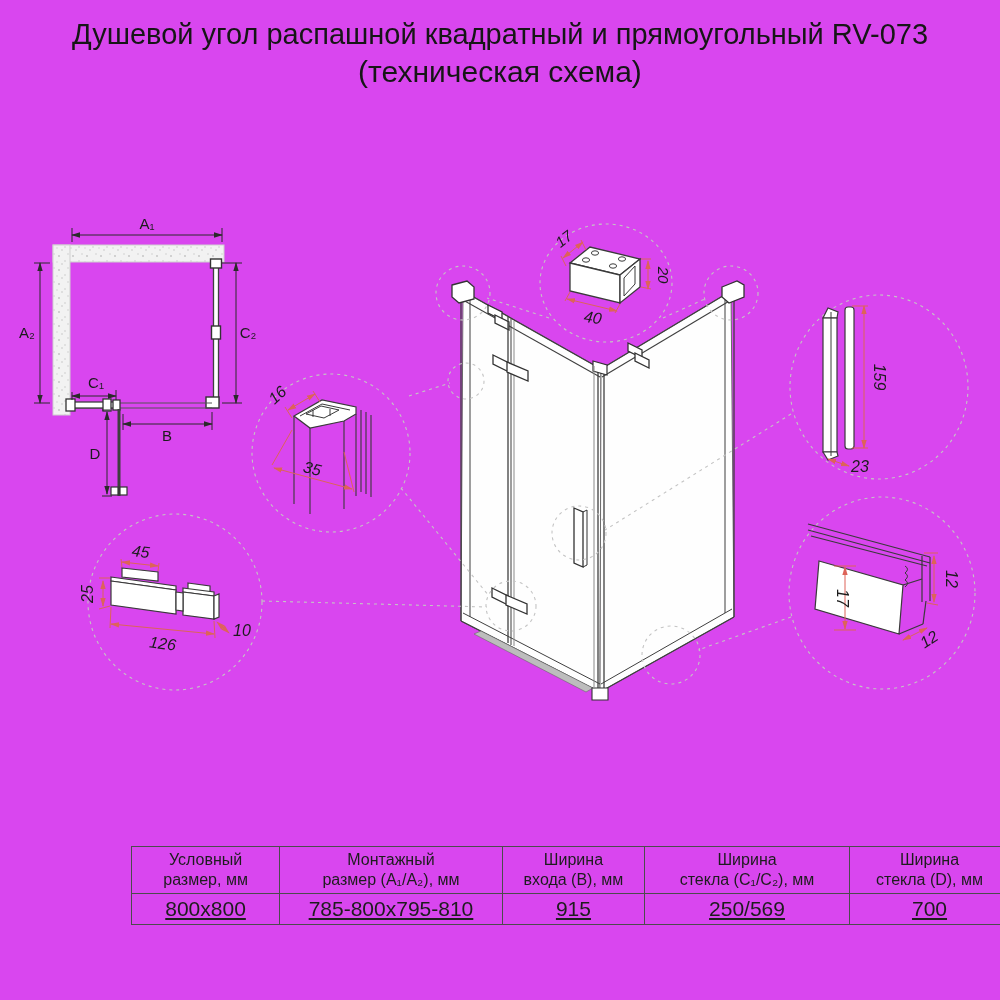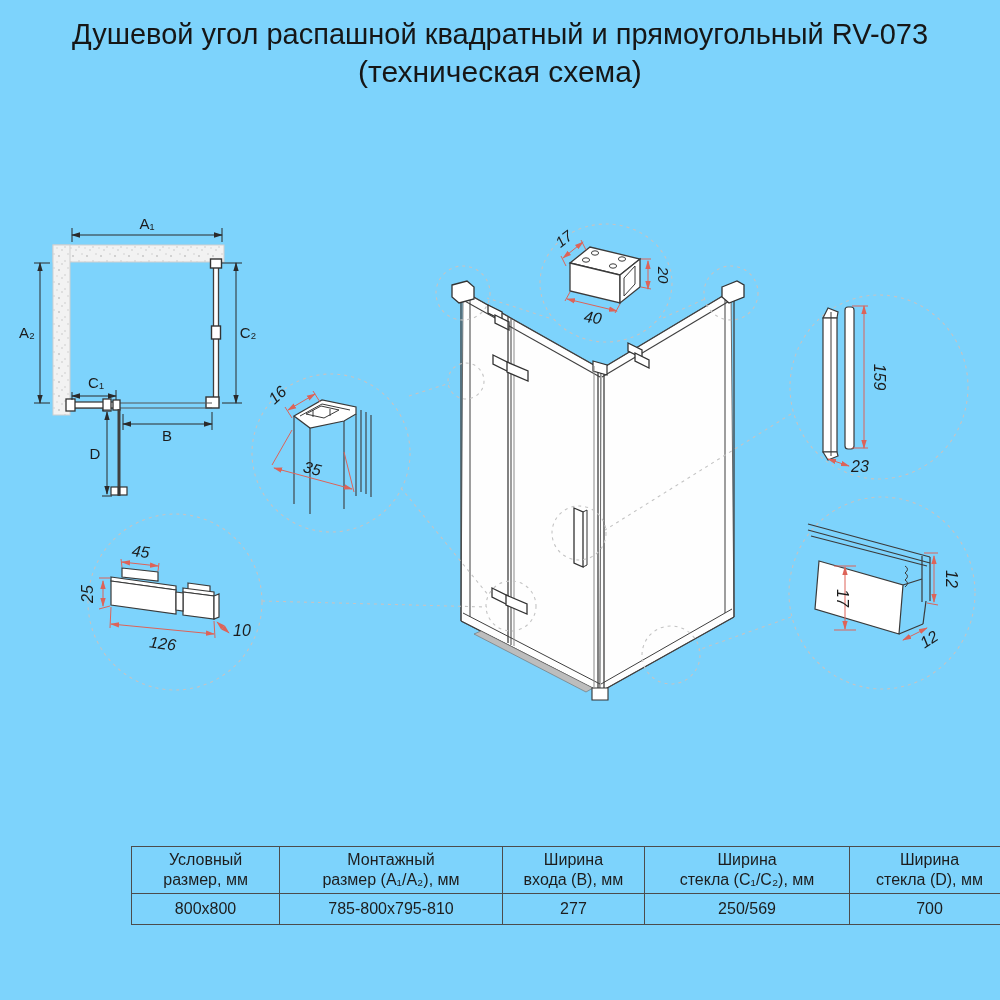--- a/index.html
+++ b/index.html
@@ -1,28 +1,28 @@
 <!DOCTYPE html>
 <html><head>
 <meta charset="utf-8">
 <style>
   html,body{margin:0;padding:0;background:#fff;}
-  #page{position:relative;width:1000px;height:1000px;background:#7dd3fc;overflow:hidden;
+  #page{position:relative;width:1000px;height:1000px;background:#d946ef;overflow:hidden;
         font-family:"Liberation Sans","DejaVu Sans",sans-serif;}
   #titleblock{position:absolute;top:16px;left:0;width:1000px;text-align:center;color:#161616;}
   #titleblock .t1{font-size:29px;line-height:37px;}
   #titleblock .t2{font-size:30px;line-height:37px;}
   #drawing{position:absolute;left:0;top:0;width:1000px;height:1000px;}
   
   #spec{position:absolute;left:131px;top:846px;width:879px;border-collapse:collapse;
         color:#1d1d1d;}
   #spec th,#spec td{border:1.5px solid #4c4c4c;text-align:center;vertical-align:middle;
         font-weight:normal;padding:0 2px;}
   #spec th{font-size:16px;line-height:20px;white-space:pre-line;height:46px;}
-  #spec td{font-size:16px;height:30px;}
+  #spec td{font-size:21px;height:30px;text-decoration:underline;}
   
   text{fill:#1c1c1c;}
   .plab{font-size:15px;}
   .dim{font-size:16px;font-style:italic;}
   .dimS{font-size:15px;font-style:italic;}
 </style>
 </head>
 <body>
 
 <div id="page">
@@ -340,20 +340,20 @@
         <th>Ширина
 стекла (C₁/C₂), мм</th>
         <th>Ширина
 стекла (D), мм</th>
       </tr>
     </thead>
     <tbody>
       <tr>
         <td>800x800</td>
         <td>785-800x795-810</td>
-        <td>277</td>
+        <td>915</td>
         <td>250/569</td>
         <td>700</td>
       </tr>
     </tbody>
   </table>
 
 </div>
 
 </body></html>

